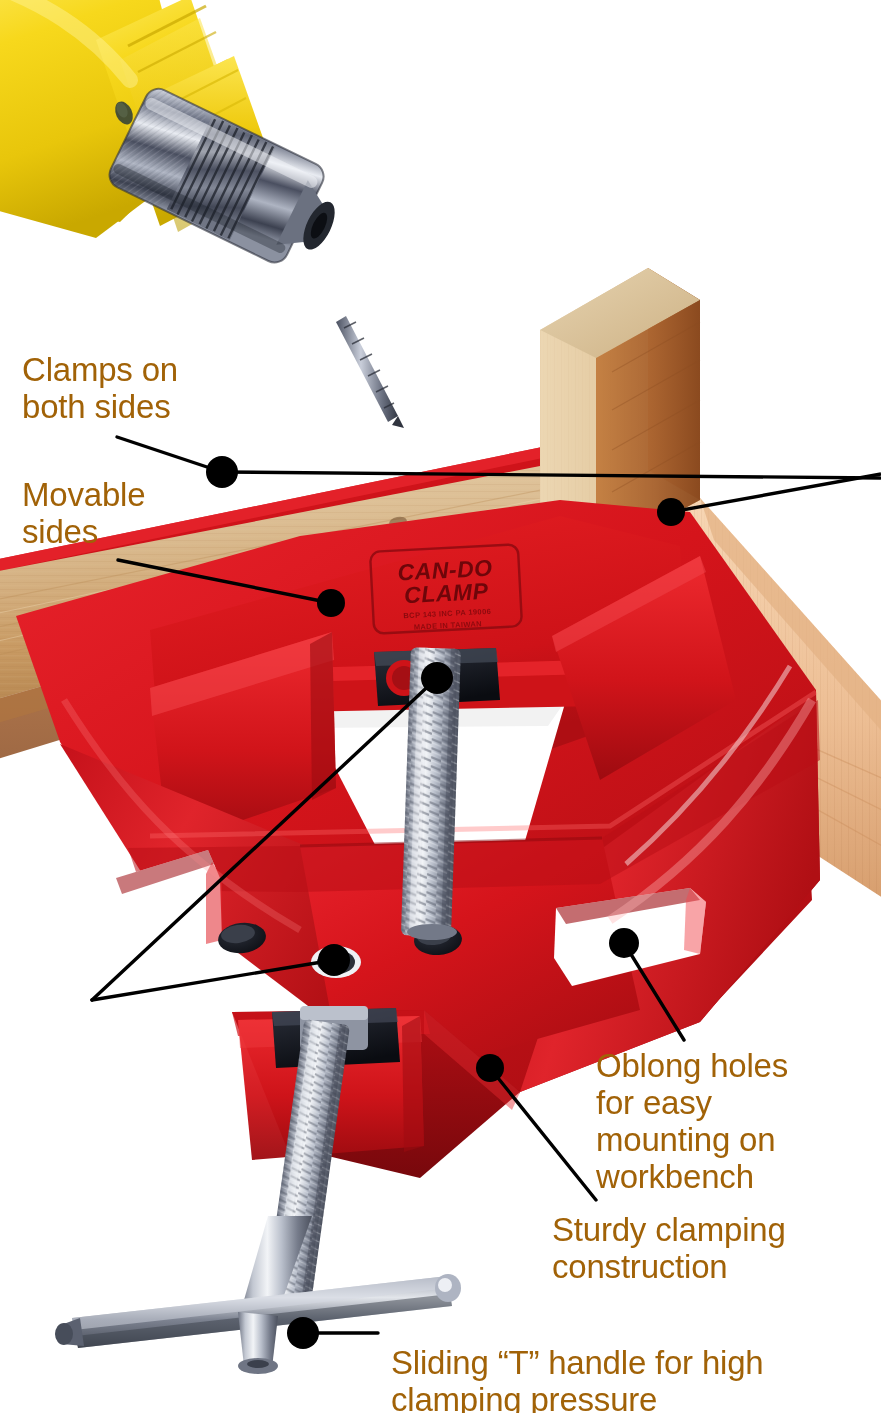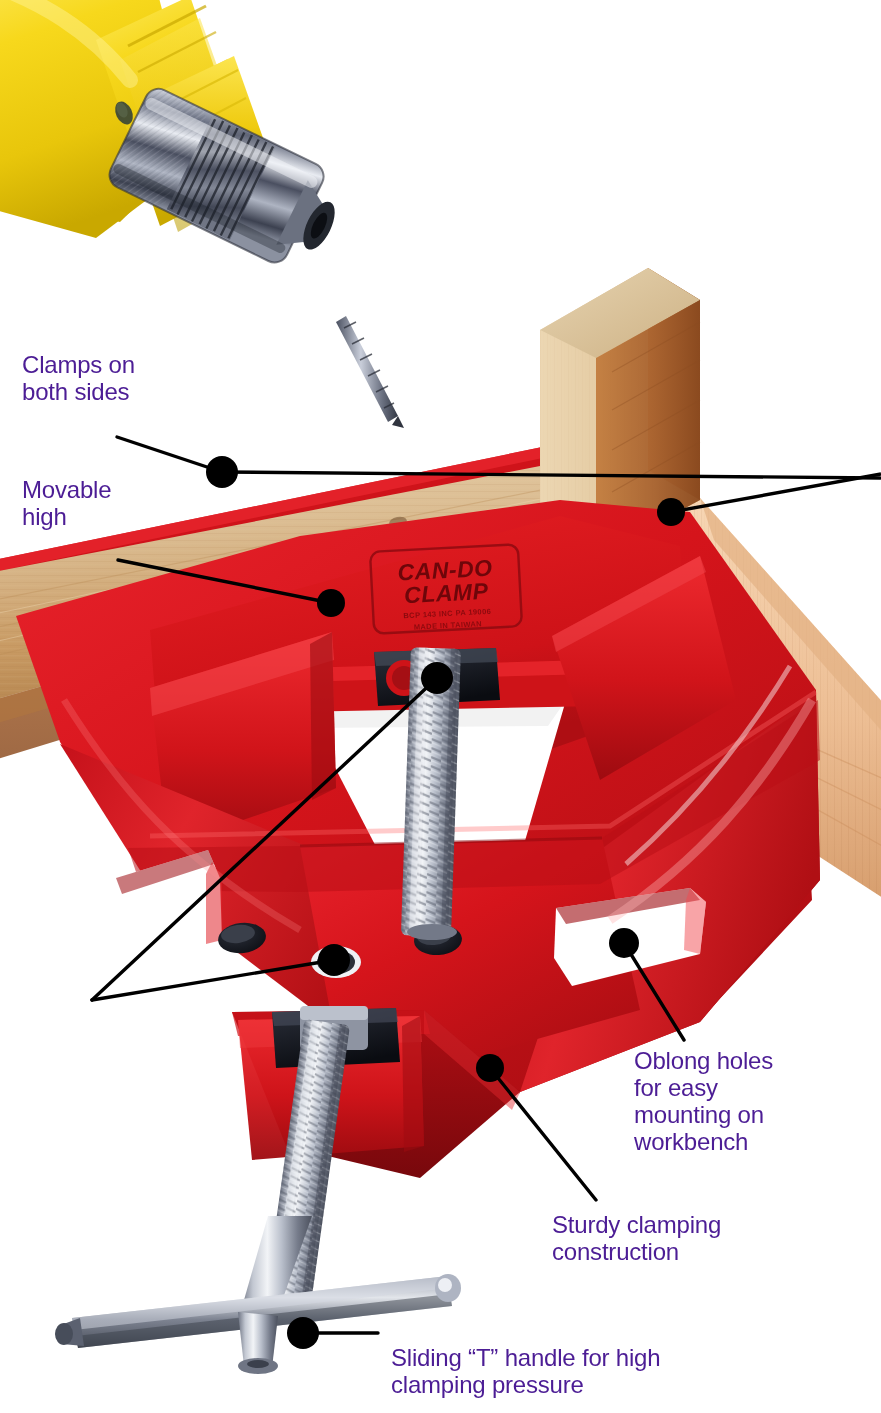--- a/index.html
+++ b/index.html
@@ -3,28 +3,28 @@
 <meta charset="utf-8">
 <style>
   html,body{margin:0;padding:0;background:#fff;}
   body{font-family:"Liberation Sans","DejaVu Sans",sans-serif;}
   #stage{
     position:relative;width:881px;height:1413px;background:#ffffff;
     overflow:hidden;
   }
   svg#art{position:absolute;left:0;top:0;width:881px;height:1413px;}
   .callout{
-    position:absolute;color:#4c1d95;font-family:"Liberation Sans","DejaVu Sans",sans-serif;
-    font-size:24px;line-height:1.12;font-weight:400;letter-spacing:-0.2px;
+    position:absolute;color:#a16207;font-family:"Liberation Sans","DejaVu Sans",sans-serif;
+    font-size:33px;line-height:1.12;font-weight:400;letter-spacing:-0.2px;
     white-space:pre-line;
   }
   .c-clamps{left:22px;top:352px;}
   .c-movable{left:22px;top:477px;}
   .c-swivel{left:32px;top:1010px;}
-  .c-oblong{left:634px;top:1048px;}
+  .c-oblong{left:596px;top:1048px;}
   .c-sturdy{left:552px;top:1212px;}
   .c-sliding{left:391px;top:1317px;margin-top:28px;}
 </style>
 </head>
 <body>
 
 <div id="stage">
 
   <svg id="art" viewBox="0 0 881 1413">
     <defs>
@@ -445,21 +445,21 @@
       <circle cx="490" cy="1068" r="14"></circle>
       <circle cx="303" cy="1333" r="16"></circle>
     </g>
 
     <path d="M671,512 L881,474" stroke="#000" stroke-width="3.4" fill="none"></path>
   </svg>
 
   <div class="callout c-clamps">Clamps on
 both sides</div>
   <div class="callout c-movable">Movable
-high</div>
+sides</div>
   <div class="callout c-oblong">Oblong holes
 for easy
 mounting on
 workbench</div>
   <div class="callout c-sturdy">Sturdy clamping
 construction</div>
   <div class="callout c-sliding">Sliding “T” handle for high
 clamping pressure</div>
 
 </div>

